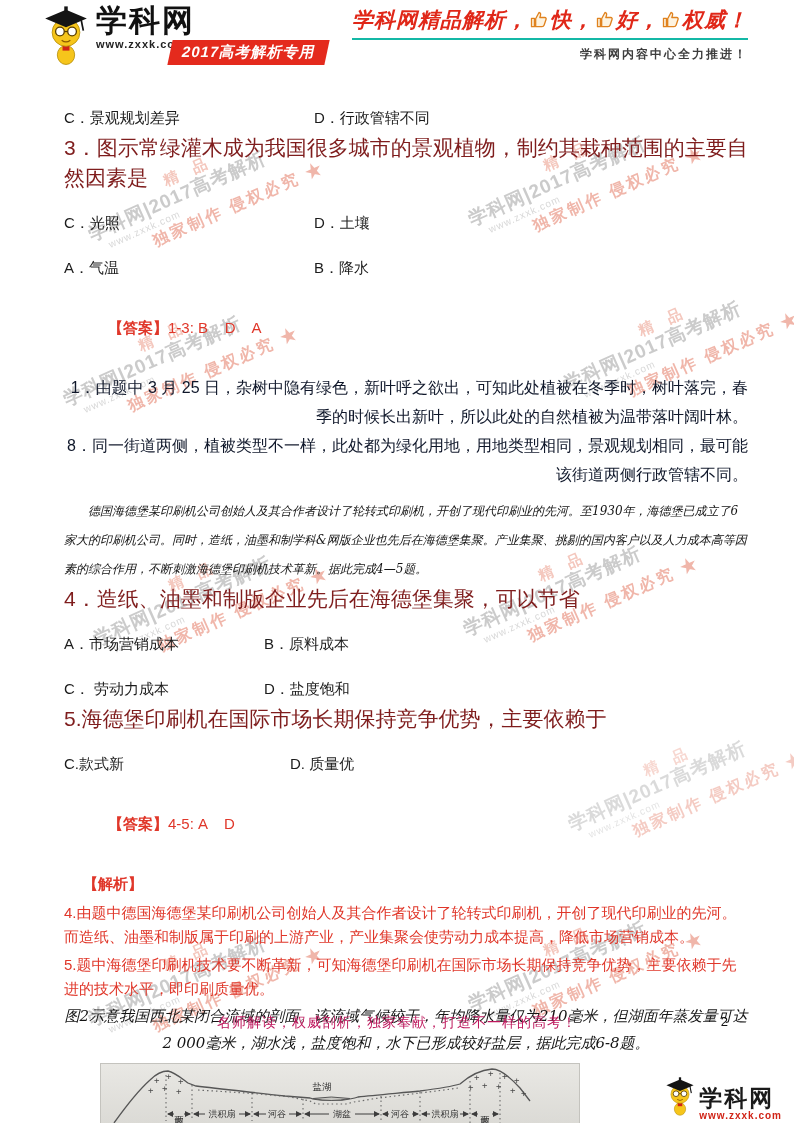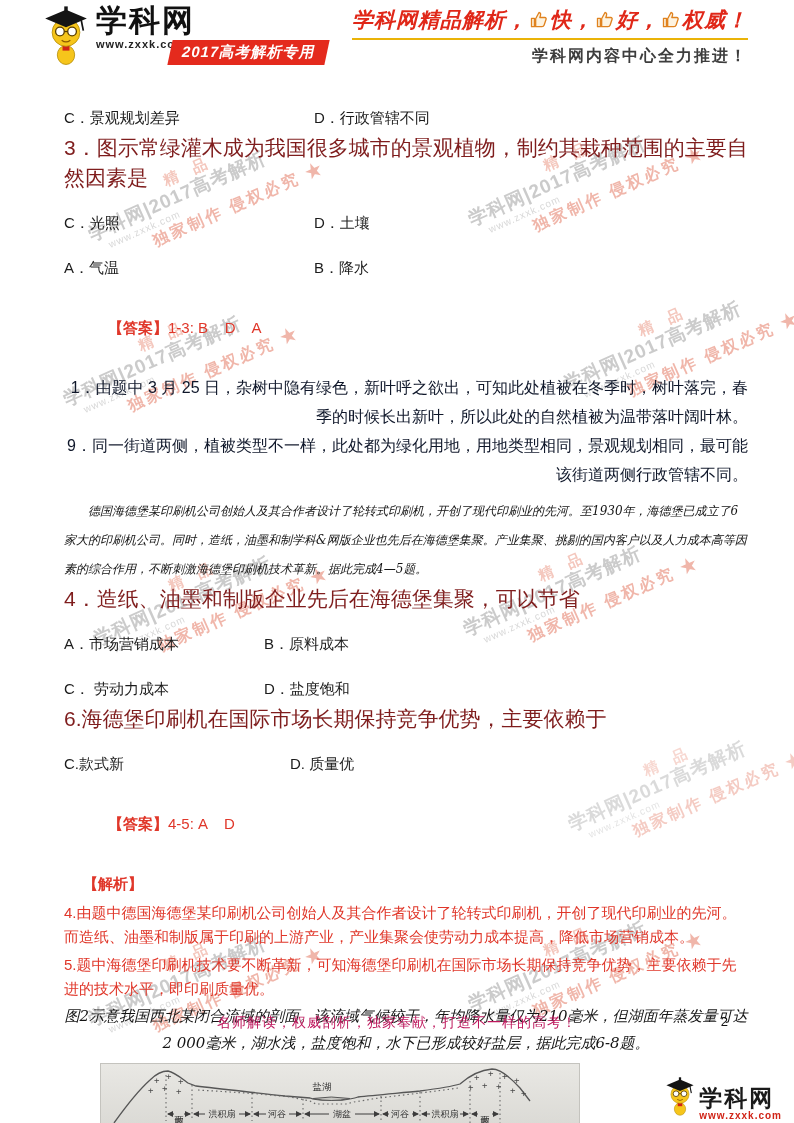--- a/index.html
+++ b/index.html
@@ -25,24 +25,24 @@
   .site-url{ font-size:11px; font-weight:bold; color:#222; letter-spacing:1px;}
   .ribbon{
     position:absolute; left:170px; top:40px; background:#e42a1d; color:#fff;
     font-size:15px; font-weight:bold; padding:3px 12px; transform:skewX(-12deg);
     letter-spacing:1px; white-space:nowrap;
   }
   .head-right{ position:absolute; right:46px; top:6px; text-align:right; }
   .slogan{
     color:#e02718; font-weight:bold; font-style:italic; font-size:21px;
     letter-spacing:1px; display:flex; align-items:center; justify-content:flex-end;
-    padding-bottom:4px; border-bottom:2px solid #eab308;
+    padding-bottom:4px; border-bottom:2px solid #14b8a6;
   }
   .thumb{ display:inline-block; width:20px; height:20px; margin:0 1px; }
-  .sub-slogan{ margin-top:6px; color:#3d3d3d; font-weight:bold; font-size:16px; letter-spacing:2px; }
+  .sub-slogan{ margin-top:6px; color:#3d3d3d; font-weight:bold; font-size:12px; letter-spacing:2px; }
   
   .content{ position:relative; z-index:1; padding:14px 46px 0 64px; }
   .line{ font-size:21px; line-height:30px; color:#7f1d1d; white-space:pre-wrap; }
   .opt-row{ display:flex; font-size:15px; line-height:30px; color:#1c1c1c;margin-top:15px; }
   .opt-row .c1{ width:250px; } .opt-row.w4 .c1{ width:200px; } .opt-row.w5 .c1{ width:226px; }
   .red{ color:#e0372a; }
   .ans{ font-size:15px; line-height:30px; font-weight:bold; white-space:pre-wrap;margin-left:19px;}
   .ans .ans-val{ font-weight:normal; }
   .analysis p{ font-size:16px; line-height:29px; color:#0f172a; white-space:pre-wrap;text-align:right;}
   .analysis2 p{ font-size:15px; line-height:24px; color:#e0372a; padding:2px 0;}
@@ -191,37 +191,37 @@
       <span class="c1">A．气温</span>
       <span>B．降水</span>
     </div>
 
     <div class="ans red">
       <span>【答案】</span><span class="ans-val">1-3: B    D    A</span>
     </div>
 
     <div class="analysis">
       <p>1．由题中 3 月 25 日，杂树中隐有绿色，新叶呼之欲出，可知此处植被在冬季时，树叶落完，春季的时候长出新叶，所以此处的自然植被为温带落叶阔叶林。</p>
-      <p>9．同一街道两侧，植被类型不一样，此处都为绿化用地，用地类型相同，景观规划相同，最可能该街道两侧行政管辖不同。</p>
+      <p>8．同一街道两侧，植被类型不一样，此处都为绿化用地，用地类型相同，景观规划相同，最可能该街道两侧行政管辖不同。</p>
     </div>
 
     <div class="gap8"></div>
     <p class="kai">德国海德堡某印刷机公司创始人及其合作者设计了轮转式印刷机，开创了现代印刷业的先河。至1930年，海德堡已成立了6家大的印刷机公司。同时，造纸，油墨和制学科&amp;网版企业也先后在海德堡集聚。产业集聚、挑剔的国内客户以及人力成本高等因素的综合作用，不断刺激海德堡印刷机技术革新。据此完成4—5题。</p>
 
     <div class="line">4．造纸、油墨和制版企业先后在海德堡集聚，可以节省</div>
     <div class="opt-row w4">
       <span class="c1">A．市场营销成本</span>
       <span>B．原料成本</span>
     </div>
     <div class="opt-row w4">
       <span class="c1">C． 劳动力成本</span>
       <span>D．盐度饱和</span>
     </div>
 
-    <div class="line">6.海德堡印刷机在国际市场长期保持竞争优势，主要依赖于</div>
+    <div class="line">5.海德堡印刷机在国际市场长期保持竞争优势，主要依赖于</div>
     <div class="opt-row w5">
       <span class="c1">C.款式新</span>
       <span>D. 质量优</span>
     </div>
 
     <div class="ans red">
       <span>【答案】</span><span class="ans-val">4-5: A    D</span>
     </div>
     <div class="ans red">【解析】</div>
 

